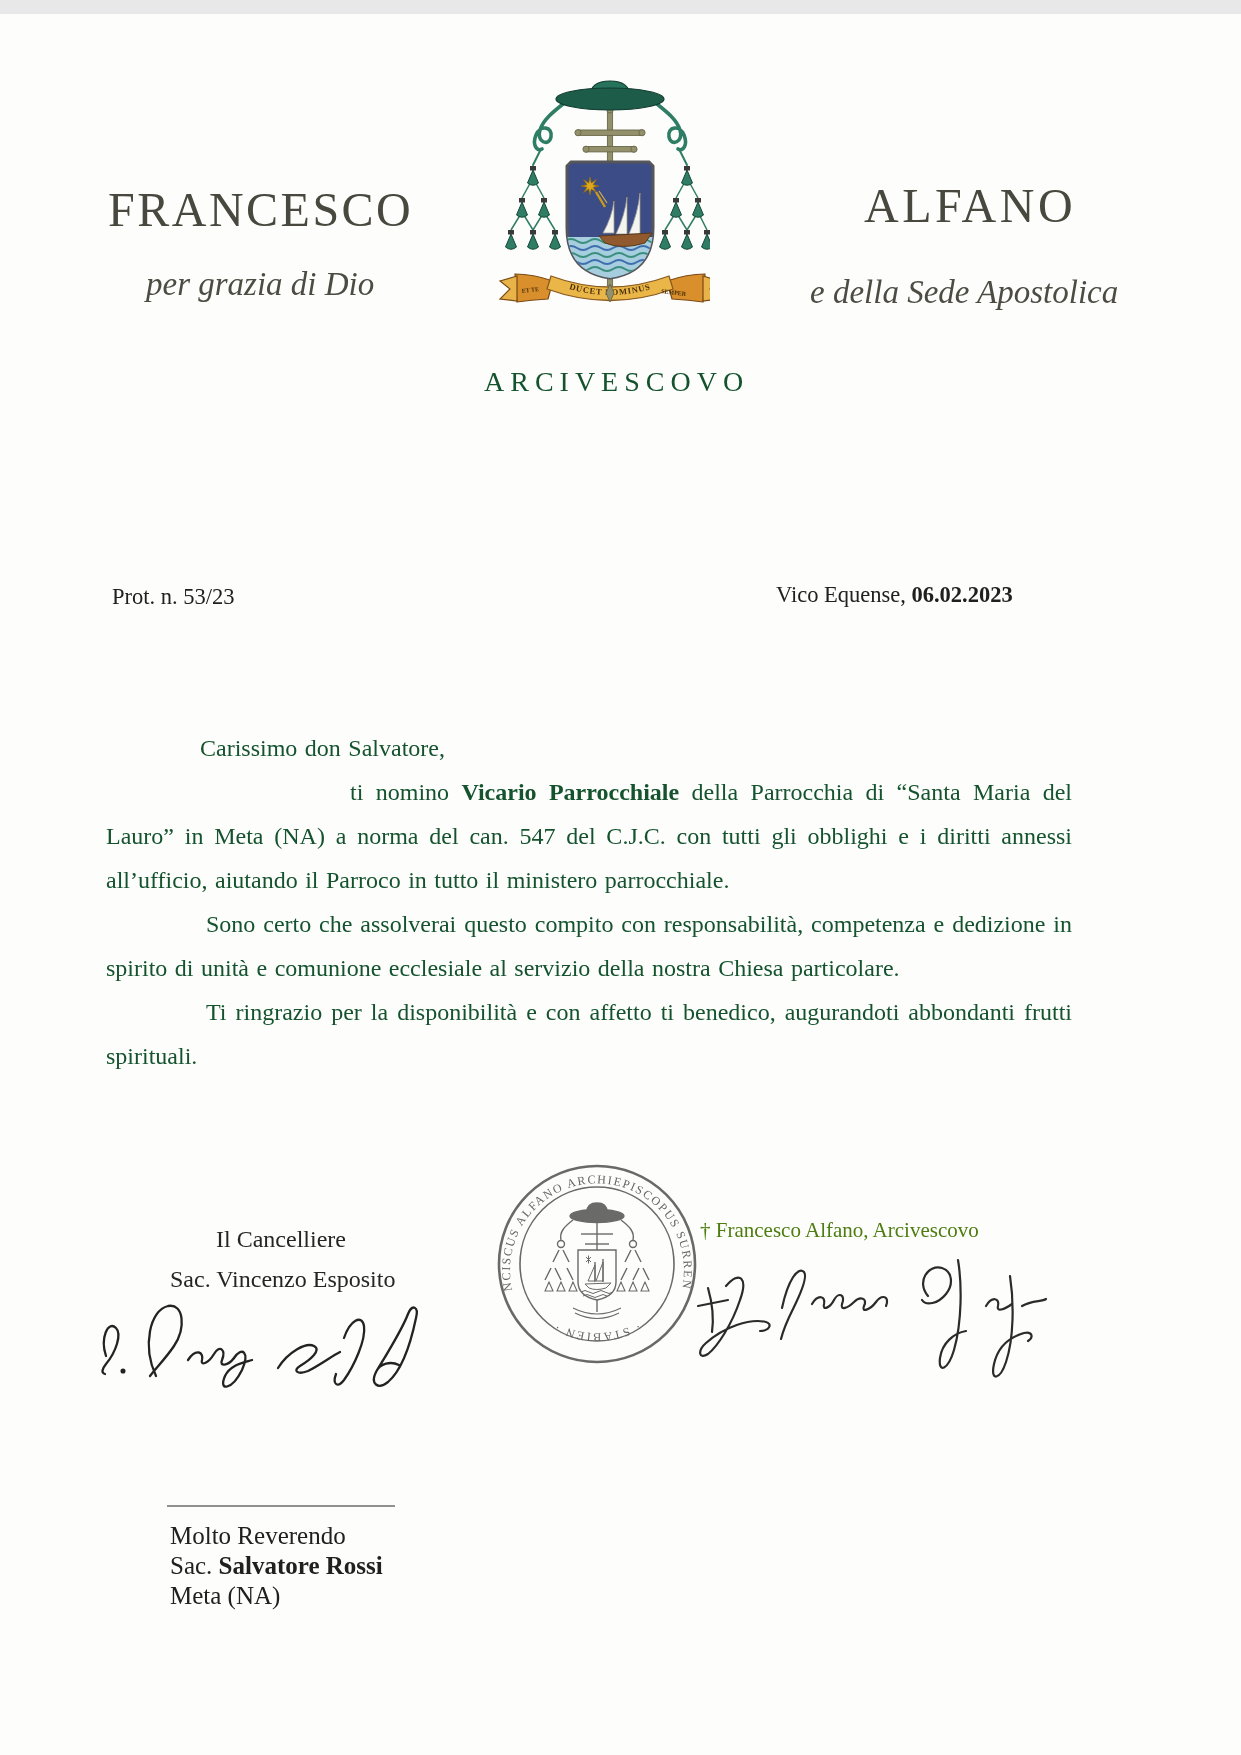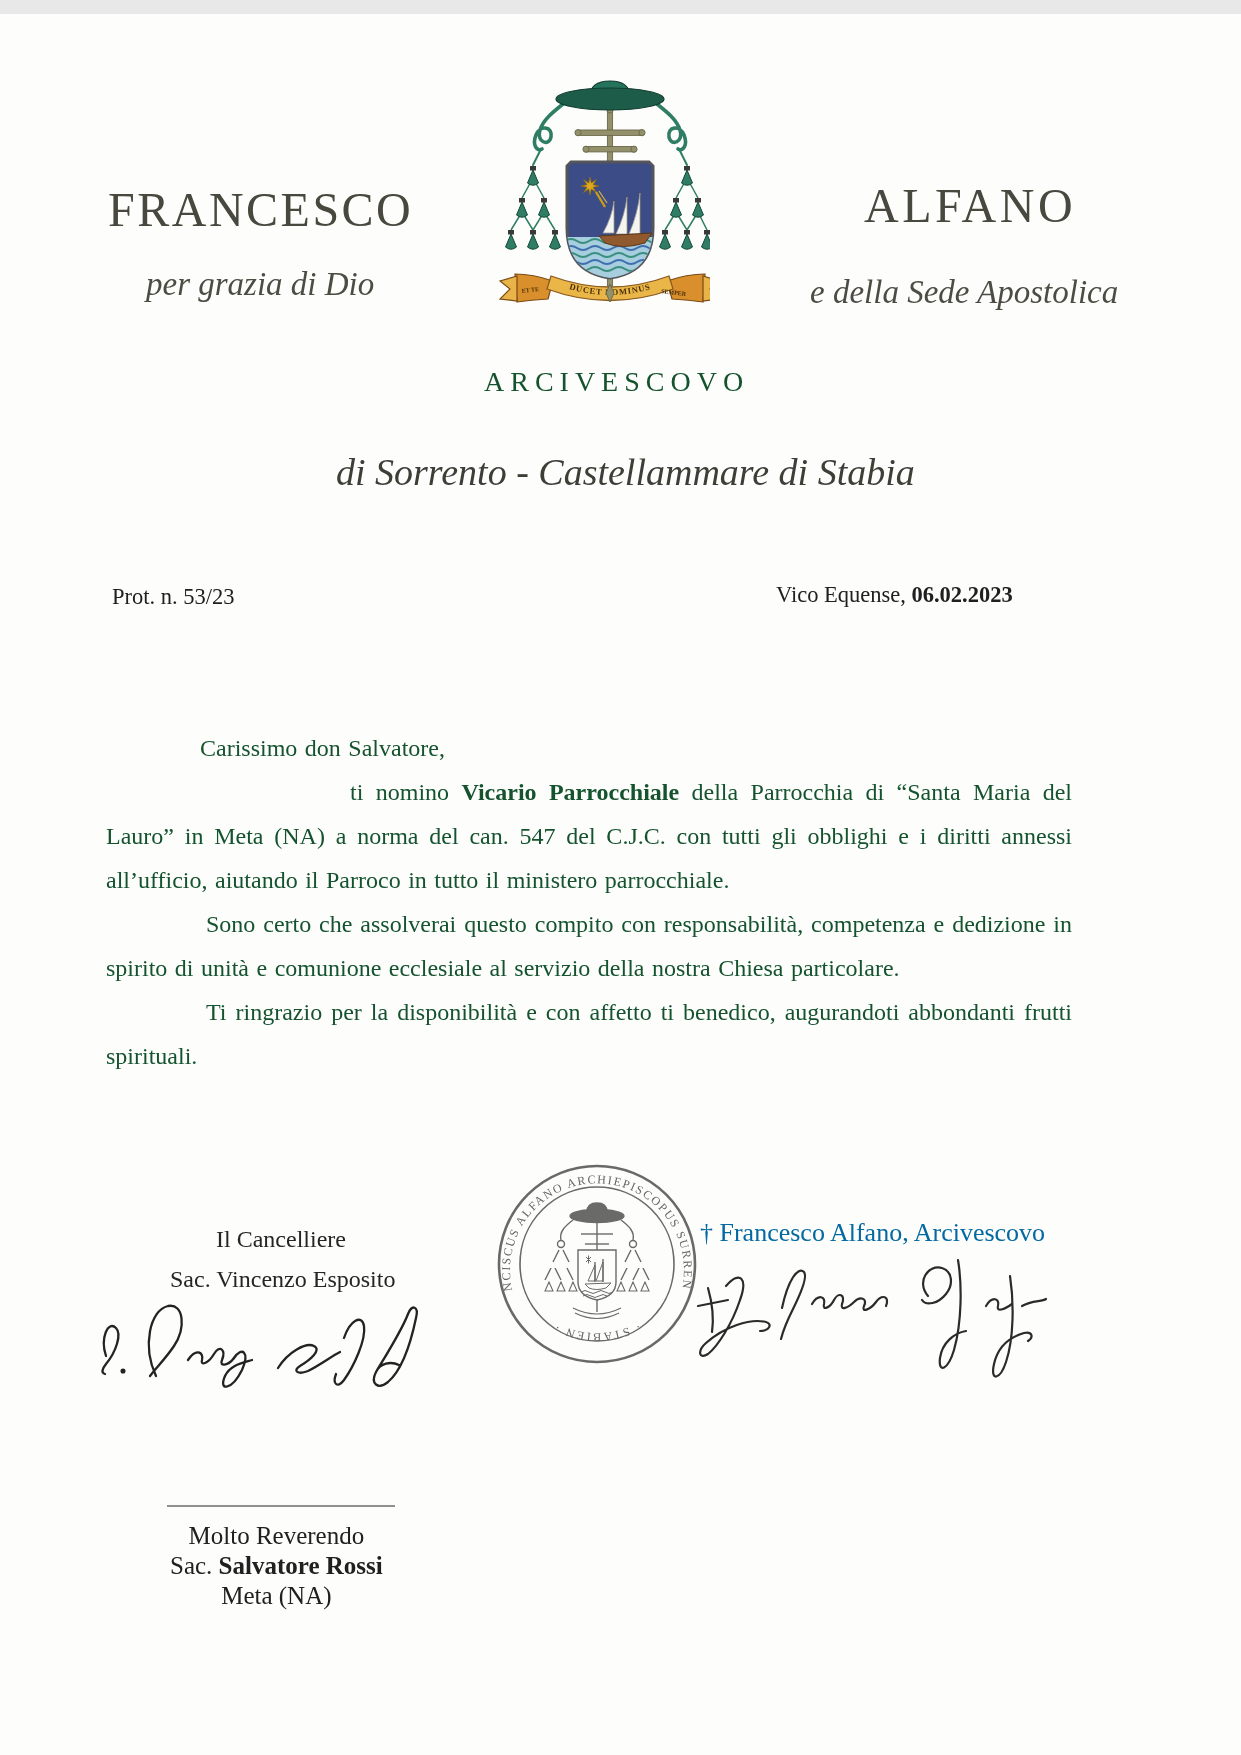--- a/index.html
+++ b/index.html
@@ -30,24 +30,24 @@
   .meta-line{font-size:22.5px;color:#202020;white-space:nowrap;}
   .body-text{
     width:966px;font-size:24px;line-height:44px;text-align:justify;
     color:#14532d;word-spacing:1.5px;
   }
   .body-text p{margin:0;padding:0;}
   .ind-salut{text-indent:94px;text-align:left;}
   .ind-deep{text-indent:244px;}
   .ind-norm{text-indent:100px;}
   .sig-text{font-size:24px;color:#252525;white-space:nowrap;}
-  .sig-text-right{font-size:26px;color:#0369a1;white-space:nowrap;}
+  .sig-text-right{font-size:21px;color:#4d7c0f;white-space:nowrap;}
   .divider{height:2px;background:#909090;}
   .recipient{font-size:25px;line-height:30px;color:#202020;}
-  .recipient div{white-space:nowrap;text-align:center;}
+  .recipient div{white-space:nowrap;}
   svg{display:block;}
 </style>
 </head>
 <body>
 
 <div class="page">
 
   <div class="abs name-big" style="left:108px;top:168px;">FRANCESCO</div>
   <div class="abs name-big" style="left:864px;top:164px;letter-spacing:3.5px;">ALFANO</div>
   <div class="abs sub-italic" style="left:146px;top:252px;">per grazia di Dio</div>
@@ -161,21 +161,20 @@
       <text font-size="8.5" fill="#4a2e08" letter-spacing="0.8" font-family="Liberation Serif, serif" font-weight="bold">
         <textPath href="#mottoPath" startOffset="50%" text-anchor="middle">DUCET DOMINUS</textPath>
       </text>
       <text x="27" y="223" font-size="6" fill="#4a2e08" font-family="Liberation Serif, serif" font-weight="bold" transform="rotate(-7 27 223)">ET TE</text>
       <text x="166" y="223" font-size="6" fill="#4a2e08" font-family="Liberation Serif, serif" font-weight="bold" transform="rotate(7 166 223)">SEMPER</text>
       <path d="M115,214 L119,223 L115,232 L111,223 Z" fill="#93906c" stroke="#6a6748" stroke-width="0.9"></path>
     </g>
   </svg>
 
   <div class="abs title-arc" style="left:484px;top:352px;">ARCIVESCOVO</div>
-  <div class="abs diocese" style="left:336px;top:436px;">di Sorrento - Castellammare di Stabia</div>
 
   <div class="abs meta-line" style="left:112px;top:570px;">Prot. n. 53/23</div>
   <div class="abs meta-line" style="left:776px;top:568px;"><span>Vico Equense, </span><b>06.02.2023</b></div>
 
   <div class="abs body-text" style="left:106px;top:712px;">
     <p class="ind-salut">Carissimo don Salvatore,</p>
     <p class="ind-deep"><span>ti nomino </span><b>Vicario Parrocchiale</b><span> della Parrocchia di “Santa Maria del Lauro” in Meta (NA) a norma del can. 547 del C.J.C. con tutti gli obblighi e i diritti annessi all’ufficio, aiutando il Parroco in tutto il ministero parrocchiale.</span></p>
     <p class="ind-norm">Sono certo che assolverai questo compito con responsabilità, competenza e dedizione in spirito di unità e comunione ecclesiale al servizio della nostra Chiesa particolare.</p>
     <p class="ind-norm">Ti ringrazio per la disponibilità e con affetto ti benedico, augurandoti abbondanti frutti spirituali.</p>
   </div>

